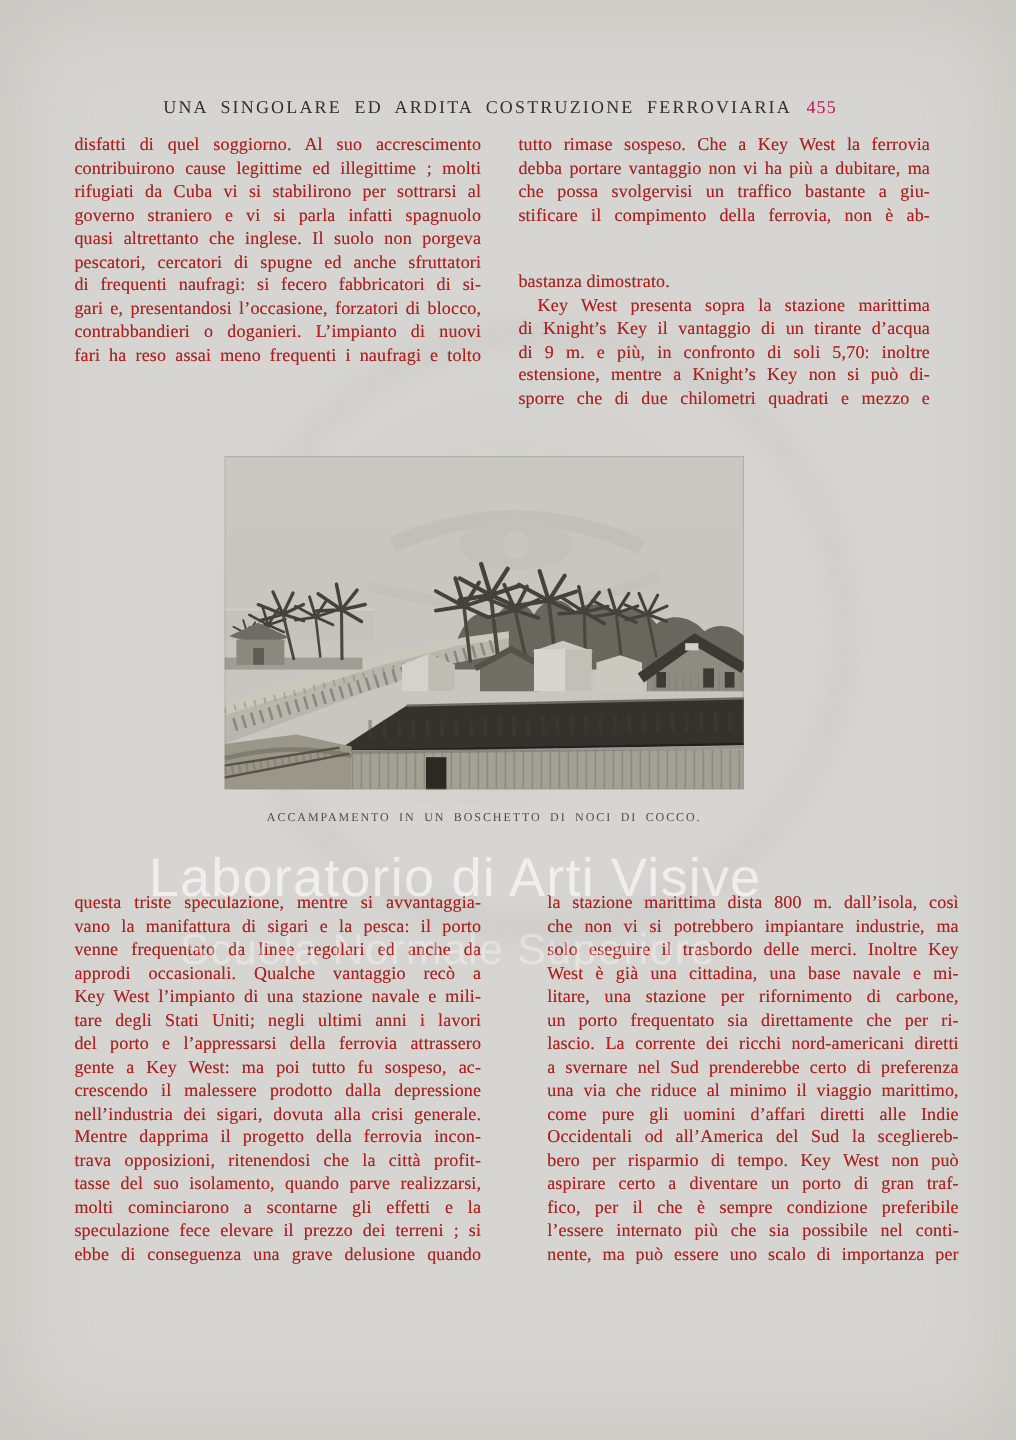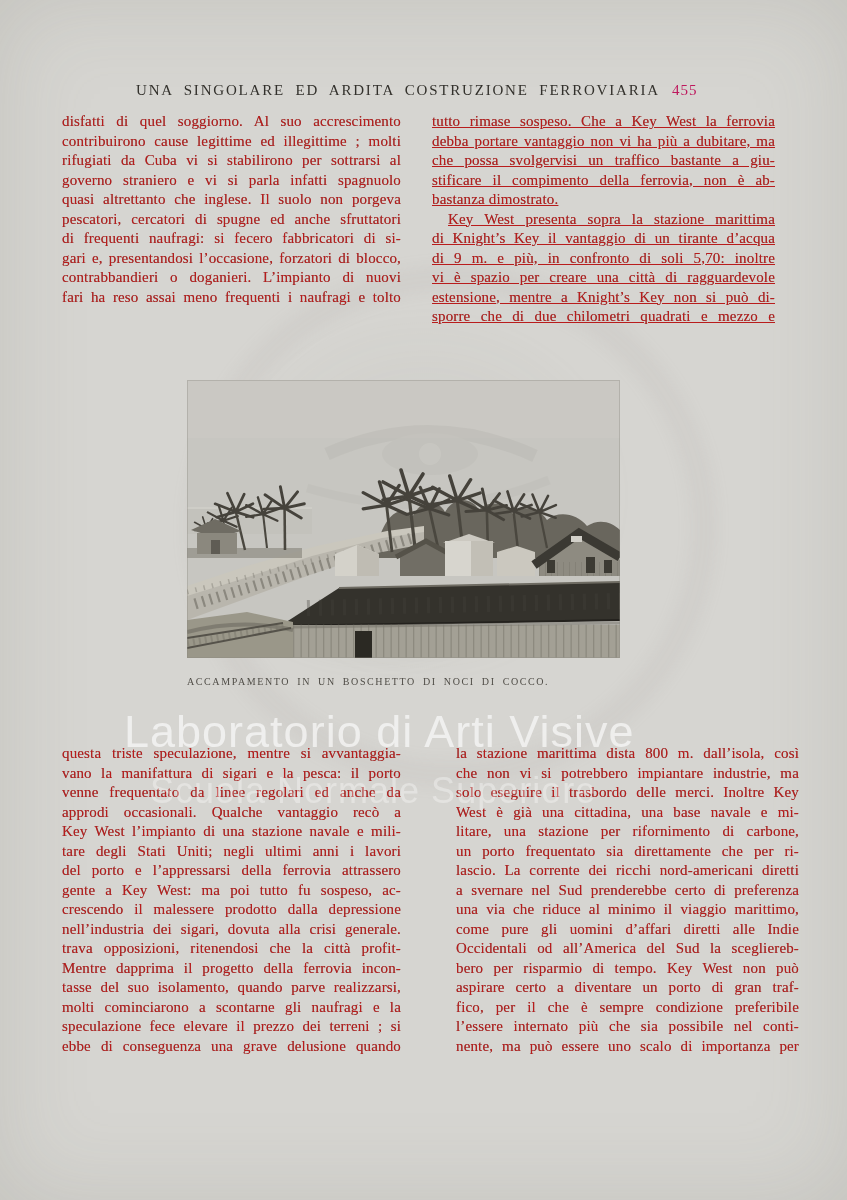--- a/index.html
+++ b/index.html
@@ -49,37 +49,37 @@
   }
 
   .col {
     position: absolute; z-index: 2;
     font-size: 15px; line-height: 19.5px;
     color: #b91c1c;
     text-shadow: 0 0 0.4px rgba(58,56,48,0.55);
     letter-spacing: 0.15px;
   }
   .col-top-left    { left: 62px;  top: 112px; width: 339px; }
-  .col-top-right   { left: 432px; top: 112px; width: 343px; text-decoration: underline; }
+  .col-top-right   { left: 432px; top: 112px; width: 343px; }
   .col-bottom-left { left: 62px;  top: 744px; width: 339px; }
   .col-bottom-right{ left: 432px; top: 744px; width: 343px; margin-left: 24px; }
 
   .tline { text-align: justify; text-align-last: justify; }
-  .tline.parend { text-align-last: left; }
+  .tline.parend { text-align-last: left; margin-top: 36px; }
   .tline.indent { text-indent: 16px; }
 
   figure.photo {
     position: absolute; left: 187px; top: 380px; width: 433px; height: 278px;
     margin: 0; z-index: 1;
   }
   figure.photo svg { display: block; }
 
   .figcaption {
     position: absolute; left: 187px; top: 676px; width: 433px; z-index: 2;
-    text-align: left;
+    text-align: center;
     font-size: 10px; letter-spacing: 1.6px; word-spacing: 3px;
     color: #504d47;
     white-space: nowrap;
   }
 
   .watermark {
     position: absolute; z-index: 4; pointer-events: none;
     font-family: "Liberation Sans", "DejaVu Sans", sans-serif;
     white-space: nowrap;
   }
@@ -114,21 +114,20 @@
     </section>
   <section class="col col-top-right">
       <div class="tline">tutto rimase sospeso. Che a Key West la ferrovia</div>
       <div class="tline">debba portare vantaggio non vi ha più a dubitare, ma</div>
       <div class="tline">che possa svolgervisi un traffico bastante a giu-</div>
       <div class="tline">stificare il compimento della ferrovia, non è ab-</div>
       <div class="tline parend">bastanza dimostrato.</div>
       <div class="tline indent">Key West presenta sopra la stazione marittima</div>
       <div class="tline">di Knight’s Key il vantaggio di un tirante d’acqua</div>
       <div class="tline">di 9 m. e più, in confronto di soli 5,70: inoltre</div>
-      <div class="tline">vi è spazio per creare una città di ragguardevole</div>
       <div class="tline">estensione, mentre a Knight’s Key non si può di-</div>
       <div class="tline">sporre che di due chilometri quadrati e mezzo e</div>
     </section>
 
   <figure class="photo">
     <svg width="433" height="278" viewBox="0 0 433 278">
       <defs>
         <g id="palm">
           <line x1="0" y1="0" x2="-3" y2="-26" stroke="#4a473f" stroke-width="1.6"></line>
           <path d="M-3,-26 l-13,-7 M-3,-26 l-13,2 M-3,-26 l-4,-13 M-3,-26 l7,-11 M-3,-26 l12,-4 M-3,-26 l11,5" stroke="#45423b" stroke-width="1.8" fill="none" stroke-linecap="round"></path>
@@ -217,24 +216,24 @@
       <div class="tline">questa triste speculazione, mentre si avvantaggia-</div>
       <div class="tline">vano la manifattura di sigari e la pesca: il porto</div>
       <div class="tline">venne frequentato da linee regolari ed anche da</div>
       <div class="tline">approdi occasionali. Qualche vantaggio recò a</div>
       <div class="tline">Key West l’impianto di una stazione navale e mili-</div>
       <div class="tline">tare degli Stati Uniti; negli ultimi anni i lavori</div>
       <div class="tline">del porto e l’appressarsi della ferrovia attrassero</div>
       <div class="tline">gente a Key West: ma poi tutto fu sospeso, ac-</div>
       <div class="tline">crescendo il malessere prodotto dalla depressione</div>
       <div class="tline">nell’industria dei sigari, dovuta alla crisi generale.</div>
+      <div class="tline">Mentre dapprima il progetto della ferrovia incon-</div>
       <div class="tline">trava opposizioni, ritenendosi che la città profit-</div>
-      <div class="tline">Mentre dapprima il progetto della ferrovia incon-</div>
       <div class="tline">tasse del suo isolamento, quando parve realizzarsi,</div>
-      <div class="tline">molti cominciarono a scontarne gli naufragi e la</div>
+      <div class="tline">molti cominciarono a scontarne gli effetti e la</div>
       <div class="tline">speculazione fece elevare il prezzo dei terreni ; si</div>
       <div class="tline">ebbe di conseguenza una grave delusione quando</div>
     </section>
   <section class="col col-bottom-right">
       <div class="tline">la stazione marittima dista 800 m. dall’isola, così</div>
       <div class="tline">che non vi si potrebbero impiantare industrie, ma</div>
       <div class="tline">solo eseguire il trasbordo delle merci. Inoltre Key</div>
       <div class="tline">West è già una cittadina, una base navale e mi-</div>
       <div class="tline">litare, una stazione per rifornimento di carbone,</div>
       <div class="tline">un porto frequentato sia direttamente che per ri-</div>

